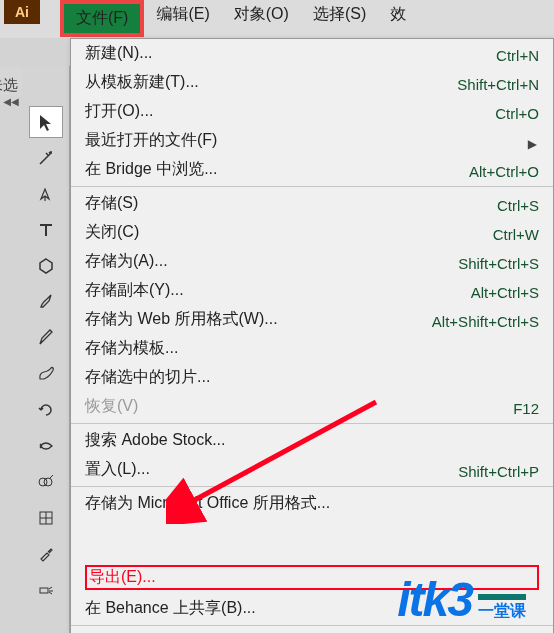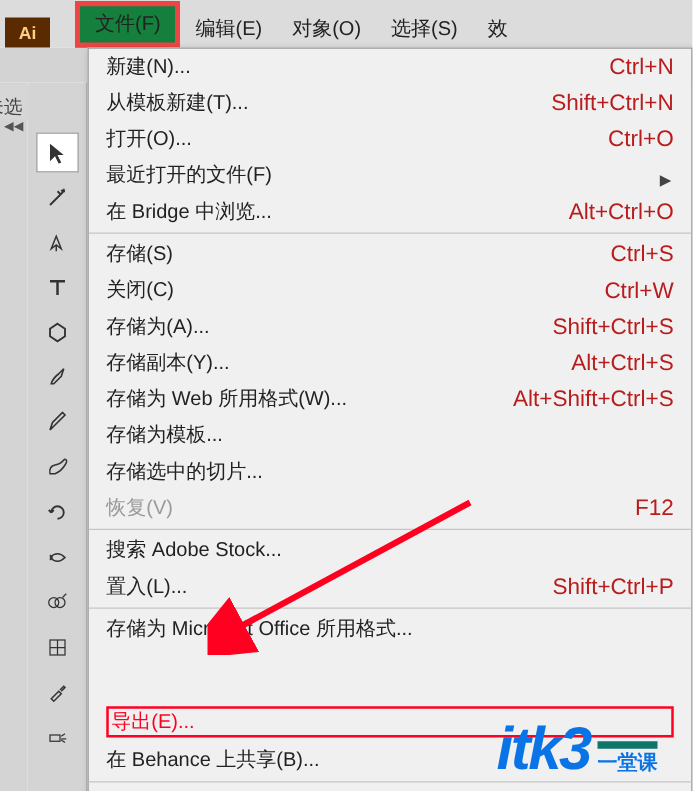--- a/index.html
+++ b/index.html
@@ -7,21 +7,21 @@
     width: 554px;
     height: 633px;
     font-family: "Microsoft YaHei", Arial, sans-serif;
     font-size: 14px;
     background: #fff;
     overflow: hidden;
     position: relative;
   }
   .menubar {
     display: flex;
-    align-items: flex-end;
+    align-items: flex-start;
     height: 38px;
     background: #dcdcdc;
     padding-left: 4px;
   }
   .app-icon {
     width: 36px; height: 24px;
     background: #5a2a00;
     color: #ffd080;
     display: flex; align-items: center; justify-content: center;
     font-weight: bold;
@@ -91,21 +91,21 @@
   }
   .dd-item {
     padding: 4px 14px 4px 14px;
     color: #222;
     font-size: 16px;
     cursor: pointer;
     display: flex;
     align-items: flex-end;
   }
   .dd-item .label { flex: 1; }
-  .dd-item .shortcut { color: #b91c1c; font-size: 18px; }
+  .dd-item .shortcut { color: #14532d; font-size: 15px; }
   .dd-item .submenu-arrow { color: #444; font-size: 12px; margin-left: 6px; padding-right: 2px; }
   .dd-item.disabled { color: #9a9a9a; cursor: default; }
   .dd-item.highlight .label {
     border: 2px solid #ff0020;
     color: #ff0020;
     padding: 0 2px;
     margin-top: 43px;
   }
   .sep {
     height: 1px;

